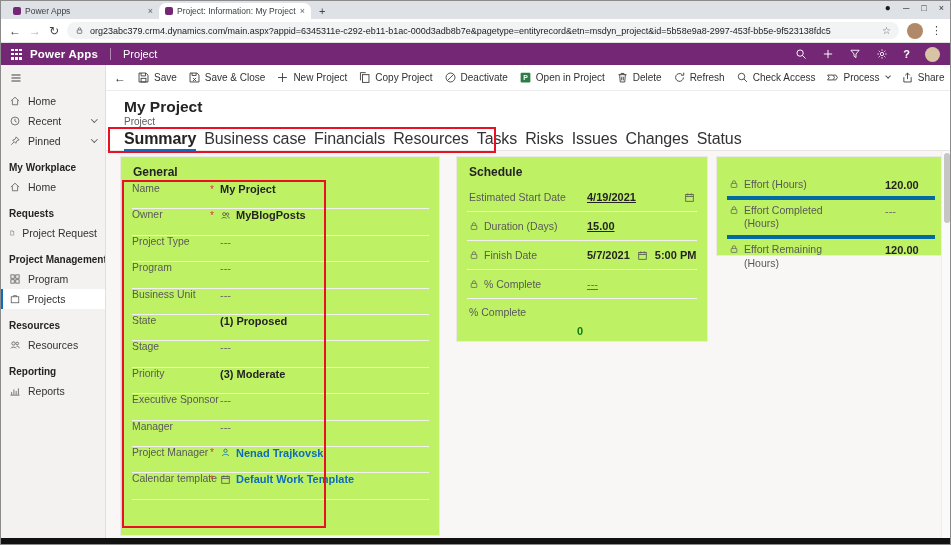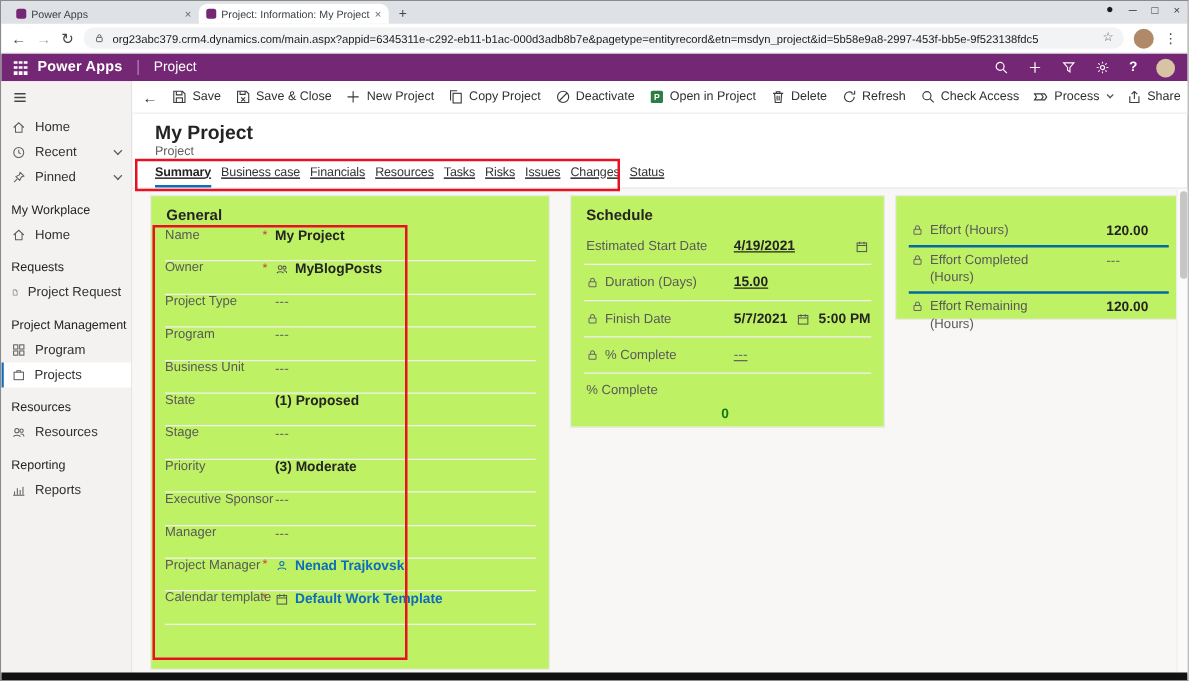--- a/index.html
+++ b/index.html
@@ -39,34 +39,34 @@
   .ahelp { font-size:11px; font-weight:700; }
   .avatar-hdr { width:15px; height:15px; border-radius:50%; background:#d8c3a5; }
 
   
   .shell { display:flex; height:475px; }
   .sidenav { width:105px; background:#f3f2f1; border-right:1px solid #e1dfdd; font-size:10.5px; color:#323130; flex:none; overflow:hidden; }
   .burger { padding:7px 9px 5px; }
   .navitem { display:flex; align-items:center; gap:7px; height:20px; padding:0 8px; cursor:pointer; white-space:nowrap; }
   .navitem.active { background:#fff; border-left:2.5px solid #0f6cbd; padding-left:5.5px; }
   .navchev { margin-left:auto; border:solid #605e5c; border-width:0 1px 1px 0; padding:1.8px; transform:rotate(45deg); margin-top:-3px; }
-  .navsec { font-size:10px; font-weight:400; color:#252423; padding:11px 8px 4px; white-space:nowrap; }
+  .navsec { font-size:10px; font-weight:700; color:#252423; padding:11px 8px 4px; white-space:nowrap; }
 
   .rightcol { flex:1; display:flex; flex-direction:column; min-width:0; background:#fff; position:relative; }
   .cmdbar { height:26px; display:flex; align-items:center; gap:1px; padding:0 6px; border-bottom:1px solid #ededed; background:#fff; white-space:nowrap; overflow:hidden; flex:none; }
   .cmdback { font-size:12px; color:#333; margin:0 5px 0 2px; }
   .cmdbtn { display:flex; align-items:center; gap:4px; border:0; background:none; font:inherit; font-size:10px; color:#323130; padding:4px 5px; cursor:pointer; }
   .cicon { width:13px; height:13px; stroke:#3b3a39; fill:none; stroke-width:1.1; flex:none; }
   .cchev { border:solid #555; border-width:0 1px 1px 0; padding:1.6px; transform:rotate(45deg); margin:-2px 0 0 2px; }
 
   
   .recordhead { height:38px; padding:7px 0 0 18px; flex:none; }
   .pagetitle { font-size:15.5px; font-weight:700; color:#252423; line-height:17px; }
   .pagesub { font-size:10px; color:#605e5c; margin-top:1px; }
-  .tabstrip { height:22px; display:flex; align-items:flex-end; gap:8px; padding-left:18px; font-size:10px; letter-spacing:-.1px; border-bottom:1px solid #e7e5e3; flex:none;text-decoration:underline; }
+  .tabstrip { height:22px; display:flex; align-items:flex-start; gap:8px; padding-left:18px; font-size:16px; letter-spacing:-.1px; border-bottom:1px solid #e7e5e3; flex:none; }
   .ftab { color:#333; height:22px; display:flex; align-items:center; cursor:pointer; border-bottom:2px solid transparent; }
   .ftab.active { font-weight:700; color:#252423; border-bottom:2px solid #0f6cbd; }
 
   
   .formbody { flex:1; background:#f8f7f6; position:relative; }
   .card { position:absolute; background:#bef264; border:1px solid #ebe9e7; }
   .card.general { left:14px; top:5px; width:320px; height:380px; }
   .card.schedule { left:350px; top:5px; width:252px; height:186px; }
   .card.effort { left:610px; top:5px; width:230px; height:100px; padding-top:17px; }
   .cardtitle { font-size:12px; font-weight:600; color:#252423; padding:8px 12px 4px; }
@@ -82,21 +82,21 @@
   .srow { position:relative; height:29px; display:flex; align-items:center; margin:0 10px; padding:0 2px; border-bottom:1px solid #f2f1f0; }
   .slock { flex:none; margin-right:5px; display:flex; }
   .slabel { font-size:10.5px; color:#595959; white-space:nowrap; }
   .sval { position:absolute; left:120px; font-size:11px; font-weight:600; color:#252423;text-decoration:underline; }
   .sval.dim { color:#666; font-weight:400; }
   .sgroup { position:absolute; left:120px; display:flex; align-items:center; gap:7px; font-size:11px; font-weight:600; color:#252423; }
   .calright { margin-left:auto; display:flex; }
   .rollup { margin:0 10px; padding:7px 2px 0; }
   .rollupval { color:#107c10; font-weight:700; font-size:11px; margin:7px 0 0 108px; }
 
-  .erow { position:relative; margin:0 10px; padding:4px 2px; border-bottom:2px solid #0369a1; display:flex; align-items:flex-start; min-height:24px; }
+  .erow { position:relative; margin:0 10px; padding:4px 2px; border-bottom:4px solid #0369a1; display:flex; align-items:flex-start; min-height:24px; }
   .erow .slock { margin-top:1px; }
   .elabel { font-size:10.5px; color:#595959; width:108px; line-height:1.3; }
   .eval { position:absolute; left:158px; top:5px; font-size:11px; font-weight:600; color:#252423; }
   .eval.dim { color:#666; font-weight:400; }
 
   
   .ann { position:absolute; border:2px solid #e81123; z-index:40; pointer-events:none; }
   .ann-tabs { left:107px; top:126px; width:388px; height:26px; }
   .ann-general { left:121px; top:179px; width:204px; height:348px; }
 

